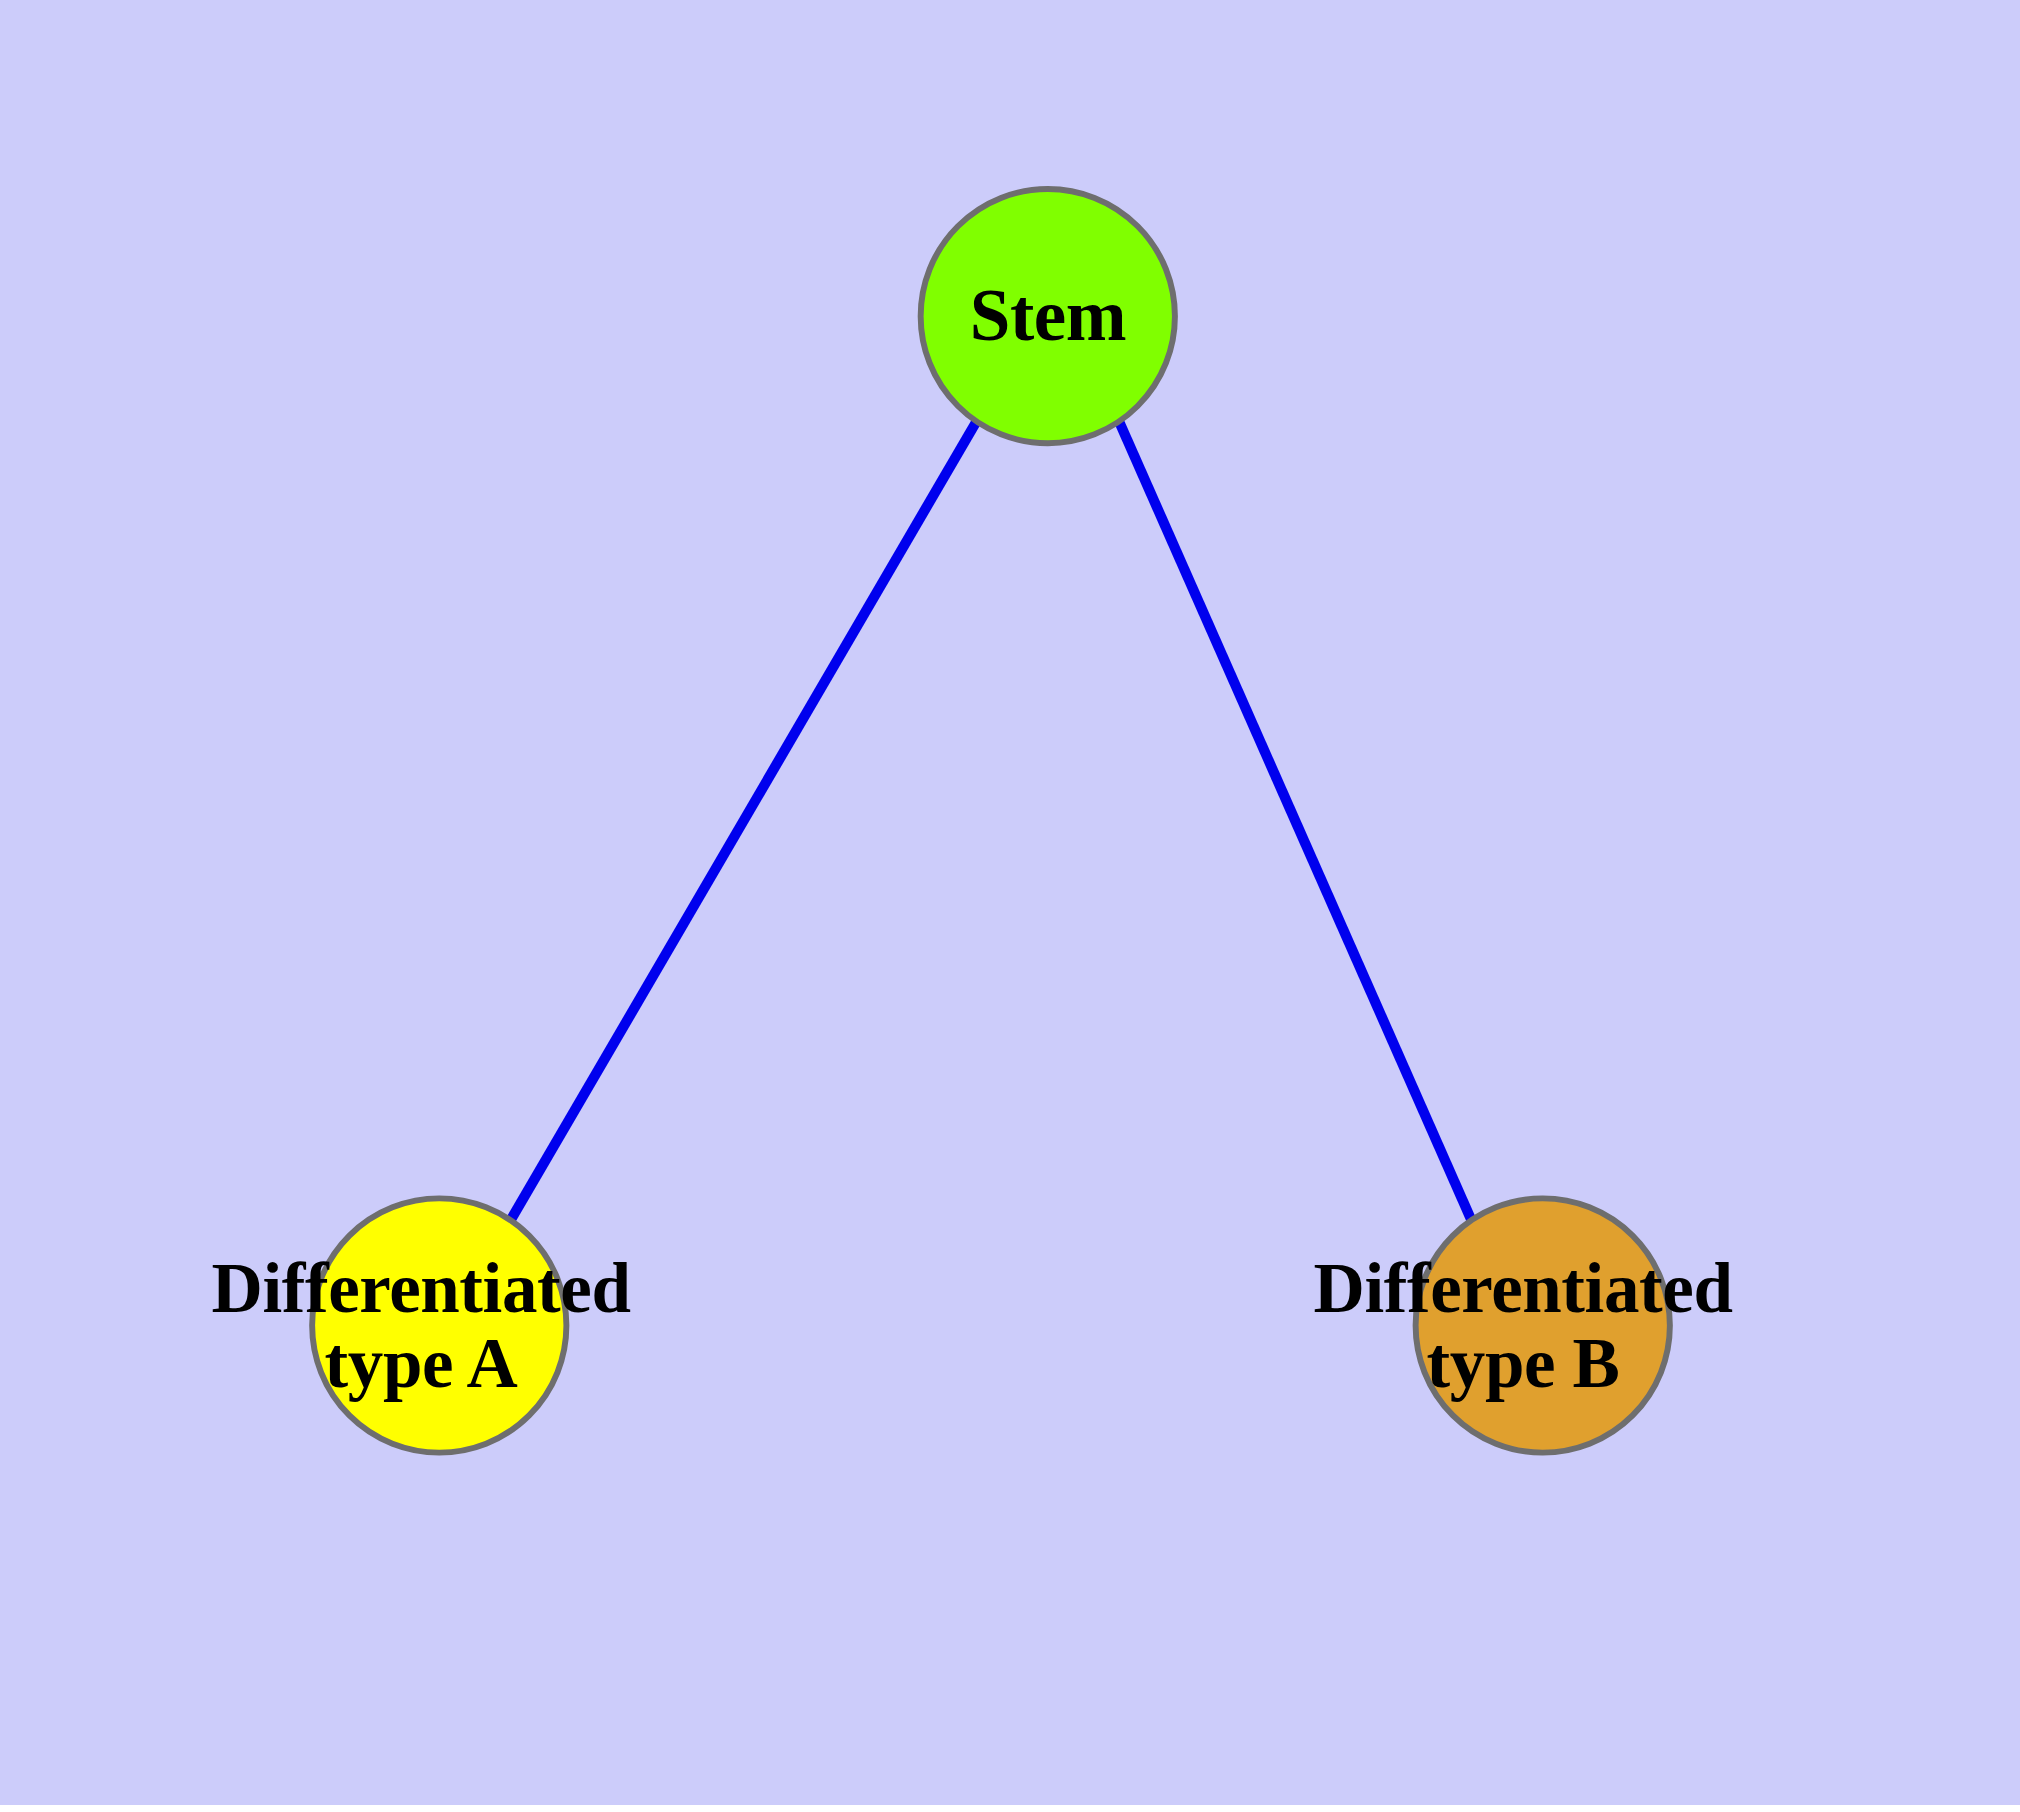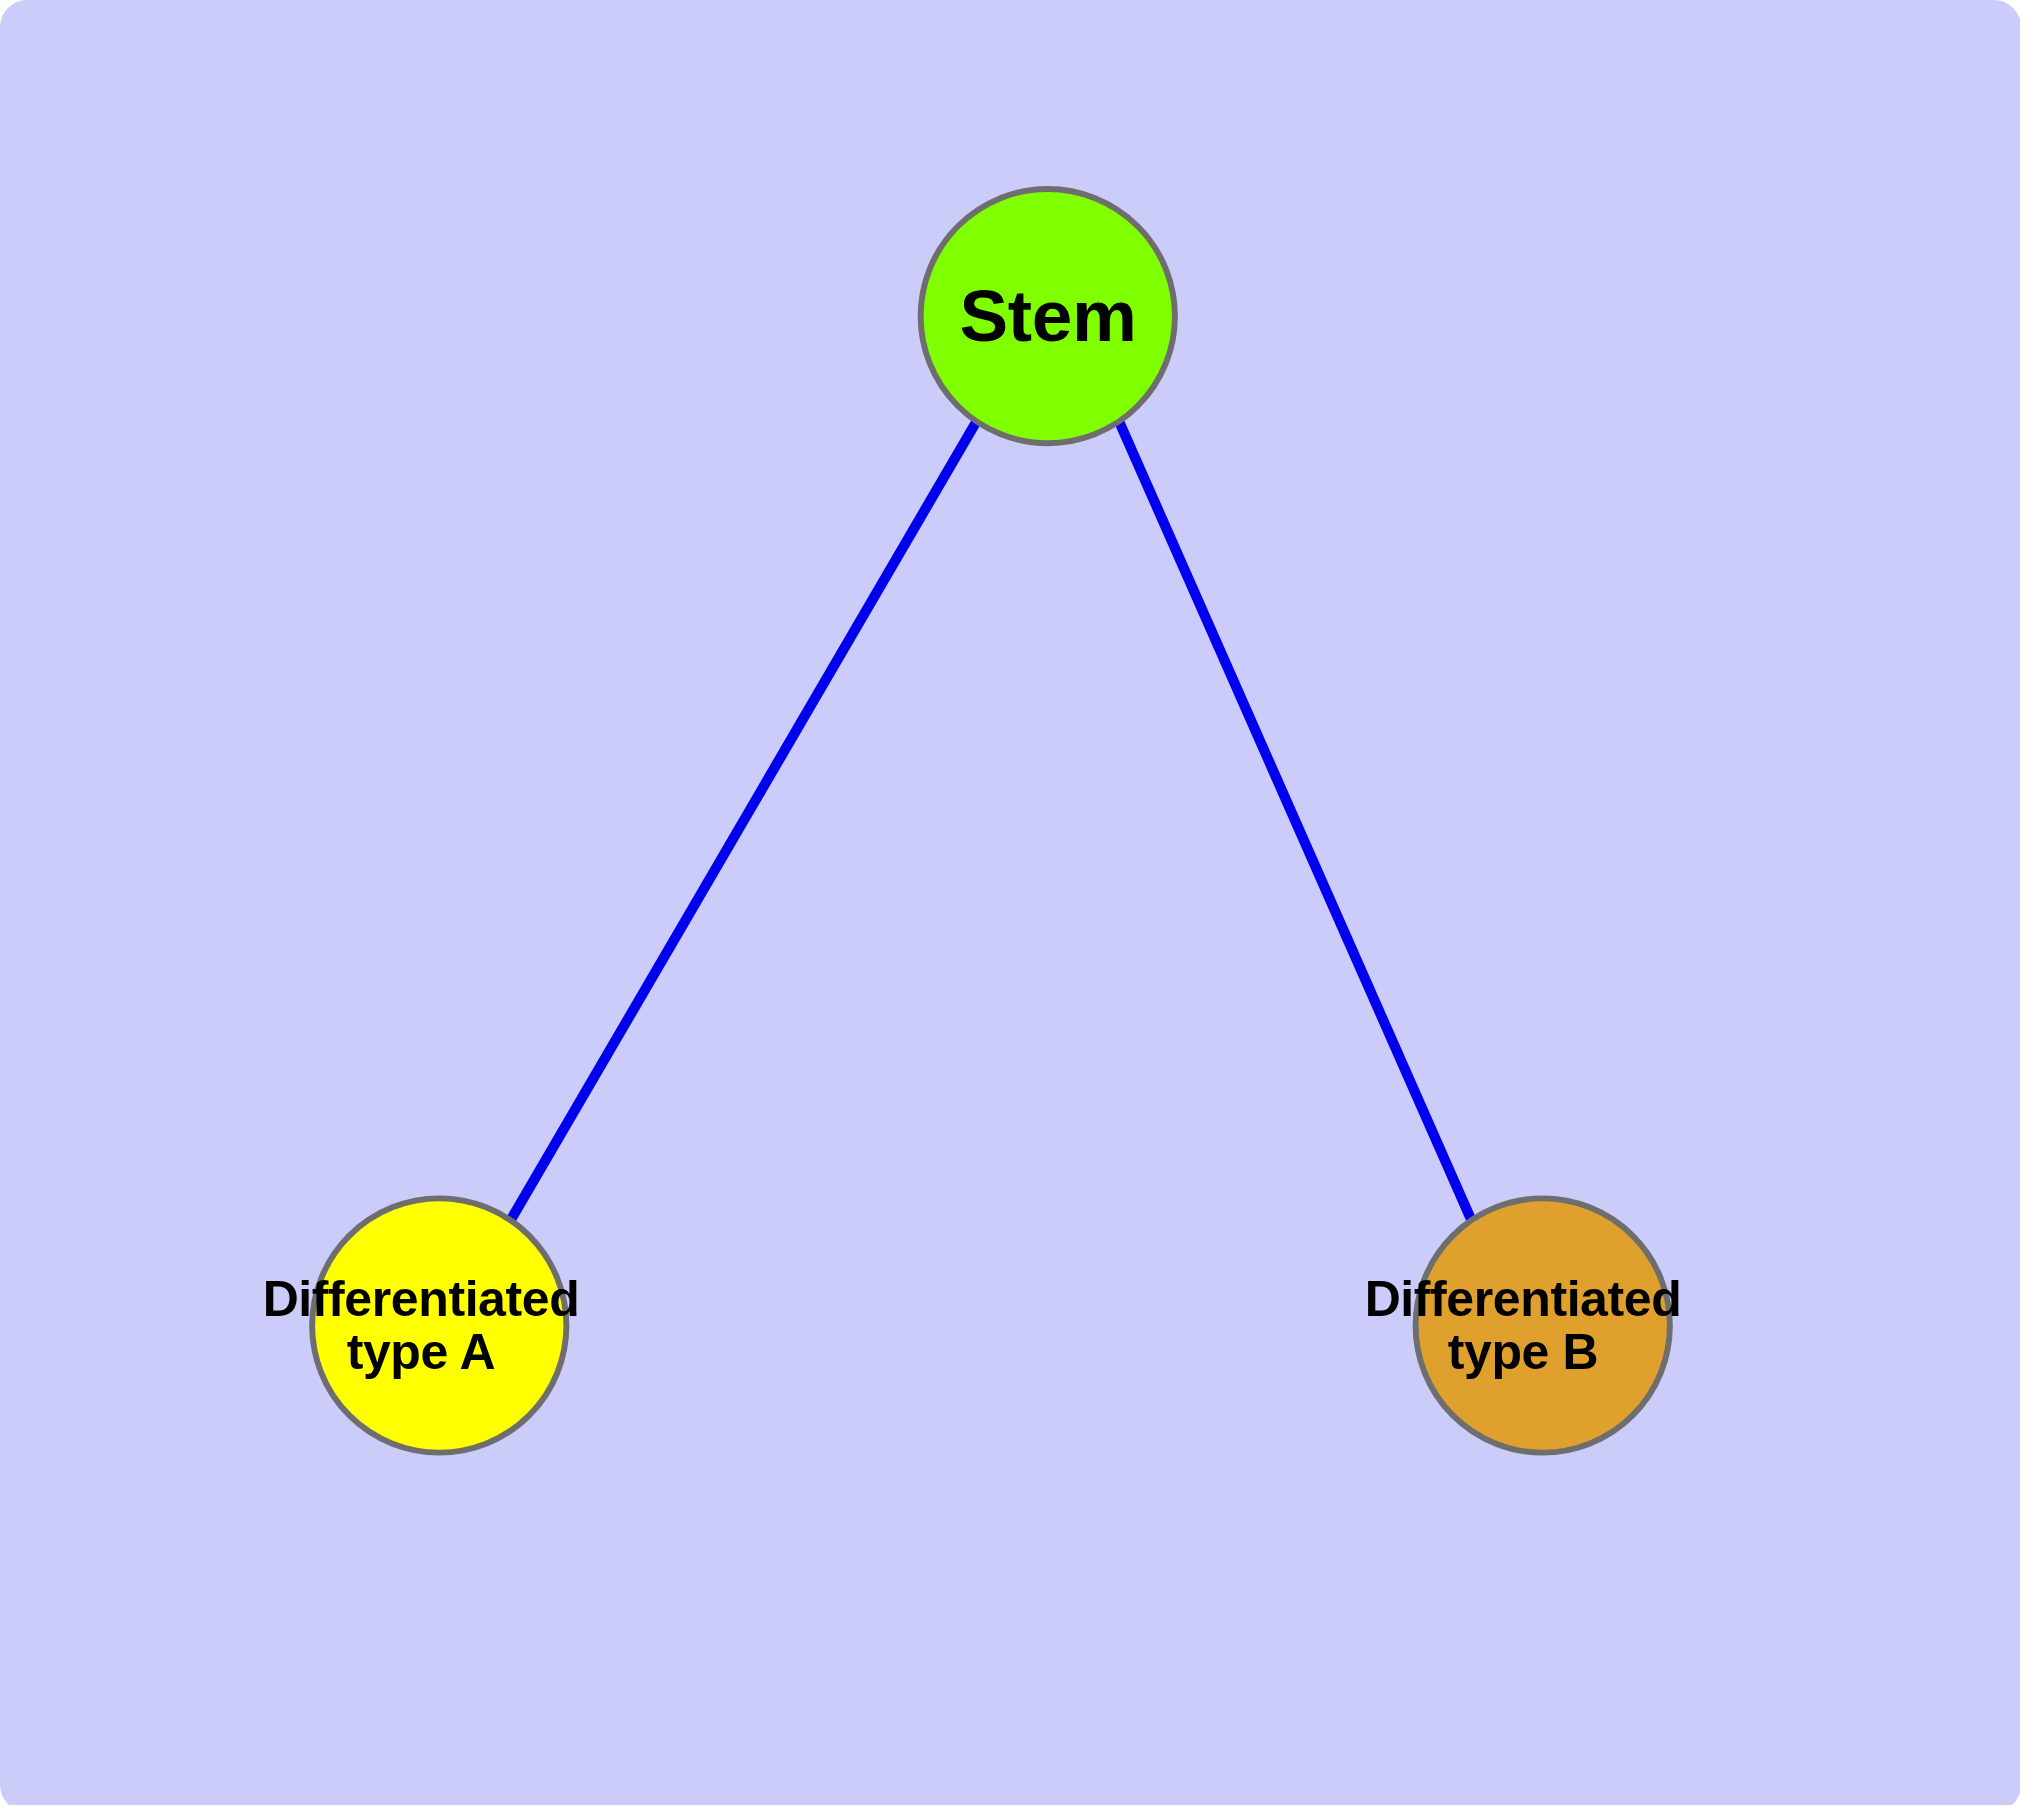--- a/index.html
+++ b/index.html
@@ -7,22 +7,21 @@
     margin: 0;
     padding: 0;
     background: #ffffff;
   }
   #canvas {
     position: relative;
     width: 2021px;
     height: 1812px;
     overflow: hidden;
     background: #ffffff;
-    font-family: Liberation Sans, sans-serif;
-    border-radius: 27px;
+    font-family: Liberation Serif, serif;
   }
   #plot-bg {
     position: absolute;
     left: 0;
     top: 0;
     width: 2021px;
     height: 1805px;
   }
   #graph-svg {
     position: absolute;
@@ -39,21 +38,21 @@
     line-height: 1.06;
     white-space: pre;
     letter-spacing: -0.4px;
     pointer-events: none;
     transform: translate(-50%, -50%);
   }
   #label-stem {
     font-size: 73px;
   }
   #label-type-a, #label-type-b {
-    font-size: 50px;
+    font-size: 71px;
   }
 </style>
 </head>
 <body>
 
 <div id="canvas" style="width: 2021px; height: 1812px; background: rgb(255, 255, 255);">
 
   <div id="plot-bg" style="background: rgb(204, 204, 250); width: 2021px; height: 1805px;"></div>
 
   <svg id="graph-svg" viewBox="0 0 2384 2138" style="width: 2021px; height: 1812px;">

